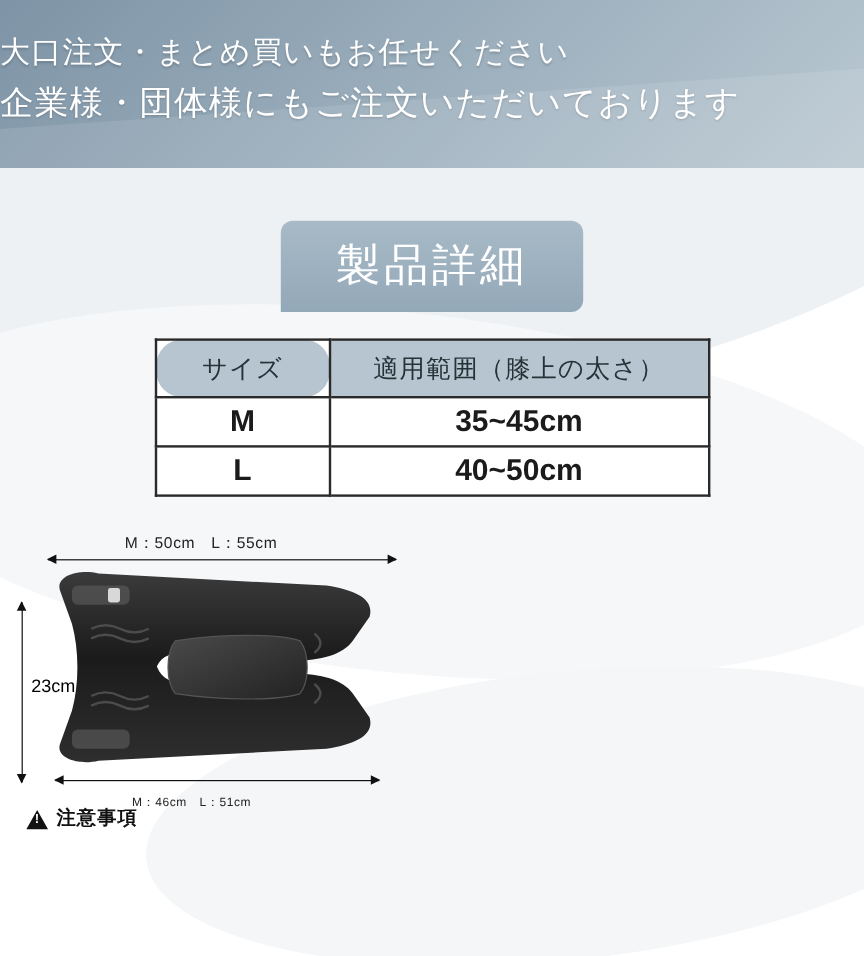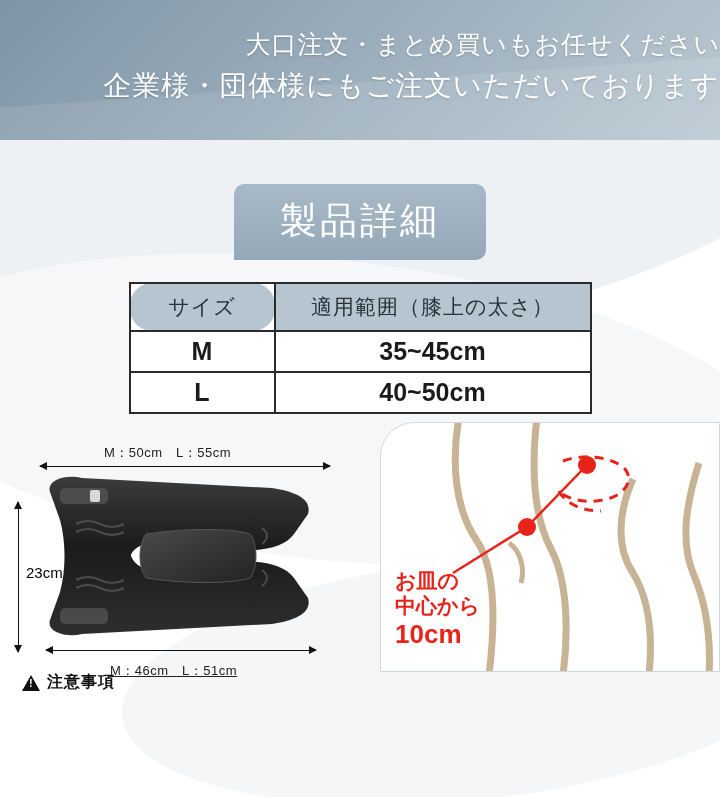--- a/index.html
+++ b/index.html
@@ -29,21 +29,21 @@
     bottom: -60px;
     width: 130%;
     height: 140px;
     background: rgba(255,255,255,0.10);
     transform: rotate(-4deg);
   }
   .hero-inner {
     position: relative;
     z-index: 2;
     padding-top: 28px;
-    text-align: right;
+    text-align: left;
   }
   .hero-line1 {
     font-size: 25px;
     color: #ffffff;
     letter-spacing: 1px;
     line-height: 1.35;
     text-shadow: 0 1px 2px rgba(0,0,0,0.18);
   }
   .hero-line2 {
     font-size: 28px;
@@ -177,24 +177,23 @@
   .dim-left {
     position: absolute;
     left: 26px; top: 120px;
     font-size: 15px;
     color: #000000;
     text-align: right;
   }
   .dim-bottom {
     position: absolute;
     left: 110px; top: 218px;
-    font-size: 13px;
+    font-size: 10px;
     color: #222;
     letter-spacing: 0.5px;
-    text-decoration: underline;
   }
   .brace-img {
     position: absolute;
     left: 36px; top: 28px;
   }
 
   
   .legcard {
     position: absolute;
     left: 380px; top: -6px;
@@ -335,46 +334,20 @@
 
       <path d="M40 52 q12 -6 24 0 t24 0" stroke="#4c4c4c" stroke-width="2" fill="none"></path>
       <path d="M40 60 q12 -6 24 0 t24 0" stroke="#4c4c4c" stroke-width="2" fill="none"></path>
       <path d="M40 108 q12 -6 24 0 t24 0" stroke="#4c4c4c" stroke-width="2" fill="none"></path>
       <path d="M40 116 q12 -6 24 0 t24 0" stroke="#4c4c4c" stroke-width="2" fill="none"></path>
       <path d="M226 56 q10 8 0 16" stroke="#4c4c4c" stroke-width="2" fill="none"></path>
       <path d="M226 98 q10 8 0 16" stroke="#4c4c4c" stroke-width="2" fill="none"></path>
     </svg>
   </div>
 
-  <div class="legcard">
-    <svg width="340" height="250" viewBox="0 0 340 250">
-
-      <path d="M78 -6 C70 40 74 86 96 118 C112 142 116 186 108 252" stroke="#c8b394" stroke-width="7" fill="none"></path>
-      <path d="M156 -6 C150 46 152 92 170 126 C186 156 188 206 182 252" stroke="#c8b394" stroke-width="7" fill="none"></path>
-
-      <path d="M252 56 C236 92 236 126 252 150 C268 176 272 212 268 252" stroke="#c8b394" stroke-width="7" fill="none"></path>
-      <path d="M318 40 C304 84 300 120 312 150 C326 182 330 216 328 252" stroke="#c8b394" stroke-width="7" fill="none"></path>
-
-      <path d="M128 120 C140 128 144 146 140 160" stroke="#c8b394" stroke-width="5" fill="none"></path>
-
-      <path d="M182 38 C204 30 232 34 244 46 C252 56 246 68 232 74 C212 82 188 78 178 68" stroke="#e8231a" stroke-width="3" stroke-dasharray="9 7" fill="none"></path>
-      <path d="M178 68 C184 80 200 88 220 88" stroke="#e8231a" stroke-width="3" stroke-dasharray="9 7" fill="none"></path>
-
-      <circle cx="206" cy="42" r="9" fill="#e8231a"></circle>
-      <circle cx="146" cy="104" r="9" fill="#e8231a"></circle>
-
-      <path d="M72 150 L146 104" stroke="#e8231a" stroke-width="2.5" fill="none"></path>
-      <path d="M146 104 L206 42" stroke="#e8231a" stroke-width="2.5" fill="none"></path>
-    </svg>
-    <div class="legcard-label">
-      <div>お皿の</div>
-      <div>中心から</div>
-      <div style="font-size:26px;">10cm</div>
-    </div>
-  </div>
 </div>
 
 <div class="notice">
   <div class="notice-head">
     <span class="tri">
         <span>!</span>
       </span>
     <span>注意事項</span>
   </div>
   <div class="notice-body">

